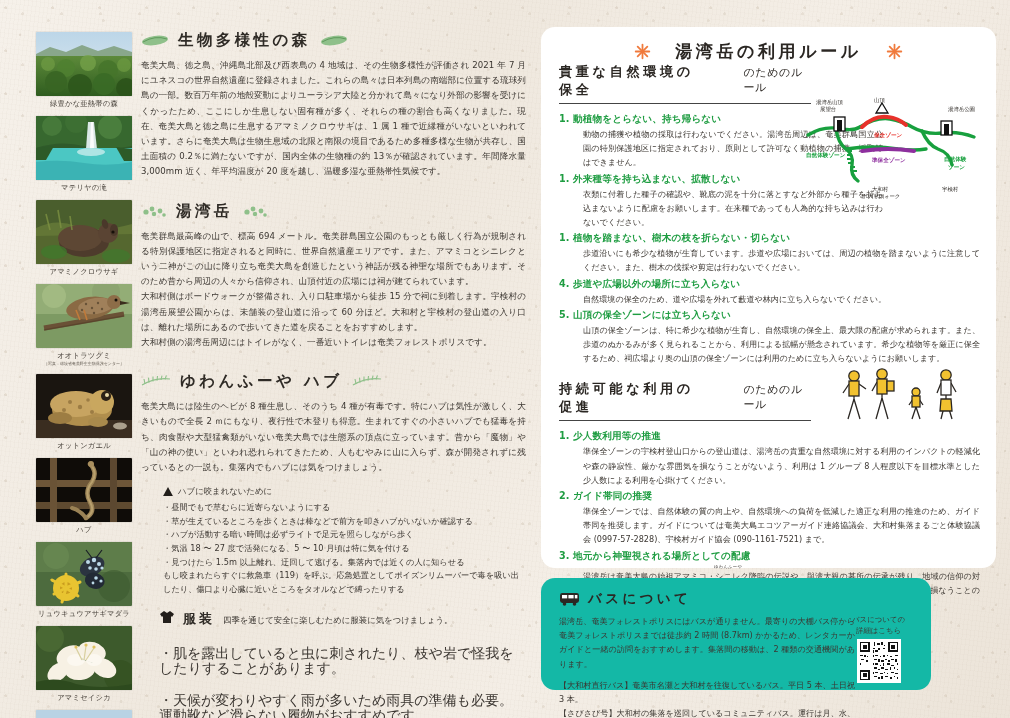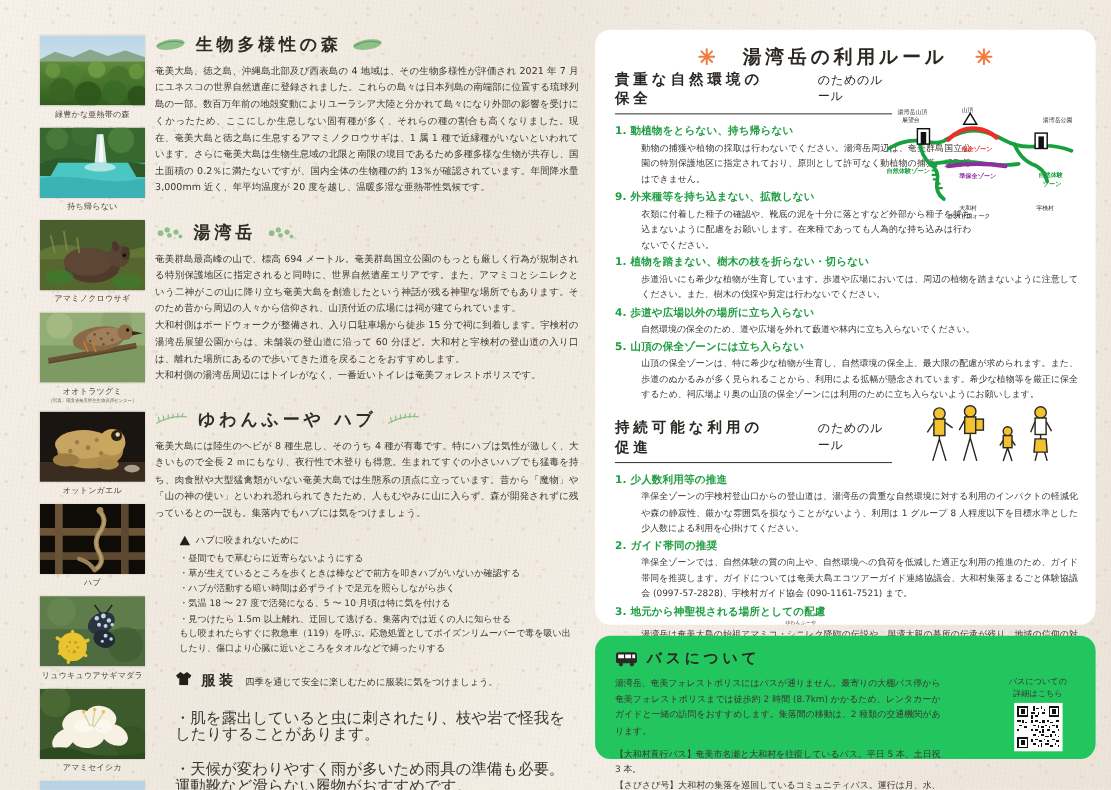--- a/index.html
+++ b/index.html
@@ -139,22 +139,22 @@
   #rules-card {
     position: absolute;
     left: 541px; top: 27px;
     width: 455px; height: 541px;
     background: #ffffff;
     border-radius: 14px;
   }
   #bus-card {
     position: absolute;
     left: 541px; top: 578px;
-    width: 455px; height: 112px;
-    background: #22c55e;
+    width: 390px; height: 112px;
+    background: #14b8a6;
     border-radius: 14px;
   }
 
   #rules-title {
     display: flex; align-items: center; justify-content: center;
     gap: 24px; padding-top: 13px;
   }
   #rules-title .ttl {
     font-size: 17px; font-weight: bold; letter-spacing: 3.6px; color: #2b2723;
   }
@@ -250,21 +250,21 @@
           <path d="M52 6 L58 6 L61 33 L50 33 Z" fill="#e8f3f6" opacity=".92"></path>
           <path d="M55 6 L57 6 L58 32 L54 32Z" fill="#ffffff" opacity=".85"></path>
           <rect y="32" width="96" height="32" fill="#3fbdbd"></rect>
           <rect y="32" width="96" height="32" fill="#56cfc9" opacity=".55"></rect>
           <ellipse cx="55" cy="36" rx="14" ry="4" fill="#d8f2f2" opacity=".7"></ellipse>
           <path d="M0 46 Q24 43 48 47 Q72 51 96 46 L96 64 L0 64Z" fill="#2fa3a8" opacity=".55"></path>
           <path d="M0 32 L18 30 L10 44 L0 44Z" fill="#2d5a28"></path>
           <path d="M96 33 L80 31 L88 45 L96 45Z" fill="#2d5a28"></path>
         </svg>
       </div>
-      <div class="photo-caption">持ち帰らない</div>
+      <div class="photo-caption">マテリヤの滝</div>
     </div>
 
     <div class="photo-block">
       <div class="photo-frame">
         <svg viewBox="0 0 96 64" preserveAspectRatio="none">
           <rect width="96" height="64" fill="#4a5e2d"></rect>
           <rect y="30" width="96" height="34" fill="#55672f"></rect>
           <path d="M0 28 Q20 18 40 26 Q60 34 96 24 L96 34 L0 36Z" fill="#667a38" opacity=".8"></path>
           <ellipse cx="48" cy="42" rx="25" ry="15" fill="#4e3b2c"></ellipse>
           <ellipse cx="44" cy="38" rx="22" ry="13" fill="#5d4734"></ellipse>
@@ -624,21 +624,21 @@
     <div class="block-head">
       <span class="bh-main">貴重な自然環境の保全</span>
       <span class="bh-sub">のためのルール</span>
     </div>
 
     <div class="rule">
       <div class="rule-title">1. 動植物をとらない、持ち帰らない</div>
       <div class="rule-body narrow">動物の捕獲や植物の採取は行わないでください。湯湾岳周辺は、奄美群島国立公園の特別保護地区に指定されており、原則として許可なく動植物の捕獲・採取等はできません。</div>
     </div>
     <div class="rule">
-      <div class="rule-title">9. 外来種等を持ち込まない、拡散しない</div>
+      <div class="rule-title">1. 外来種等を持ち込まない、拡散しない</div>
       <div class="rule-body narrow">衣類に付着した種子の確認や、靴底の泥を十分に落とすなど外部から種子を持ち込まないように配慮をお願いします。在来種であっても人為的な持ち込みは行わないでください。</div>
     </div>
     <div class="rule">
       <div class="rule-title">1. 植物を踏まない、樹木の枝を折らない・切らない</div>
       <div class="rule-body">歩道沿いにも希少な植物が生育しています。歩道や広場においては、周辺の植物を踏まないように注意してください。また、樹木の伐採や剪定は行わないでください。</div>
     </div>
     <div class="rule">
       <div class="rule-title">4. 歩道や広場以外の場所に立ち入らない</div>
       <div class="rule-body">自然環境の保全のため、道や広場を外れて藪道や林内に立ち入らないでください。</div>
     </div>

